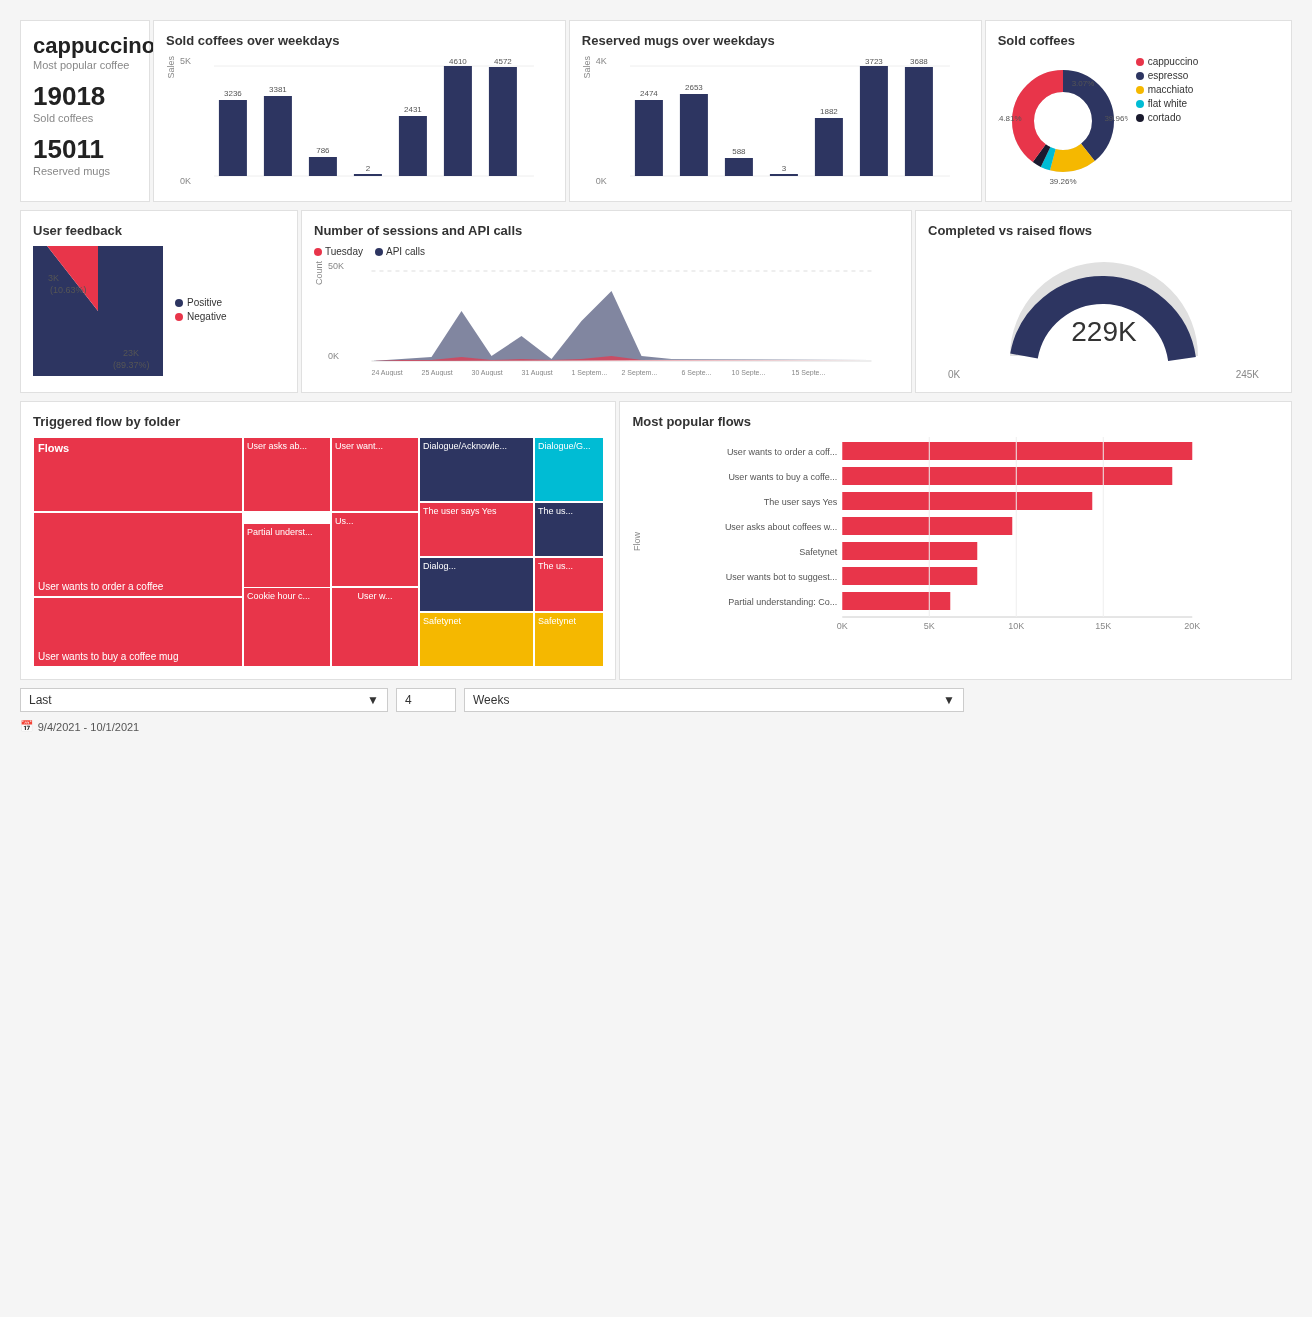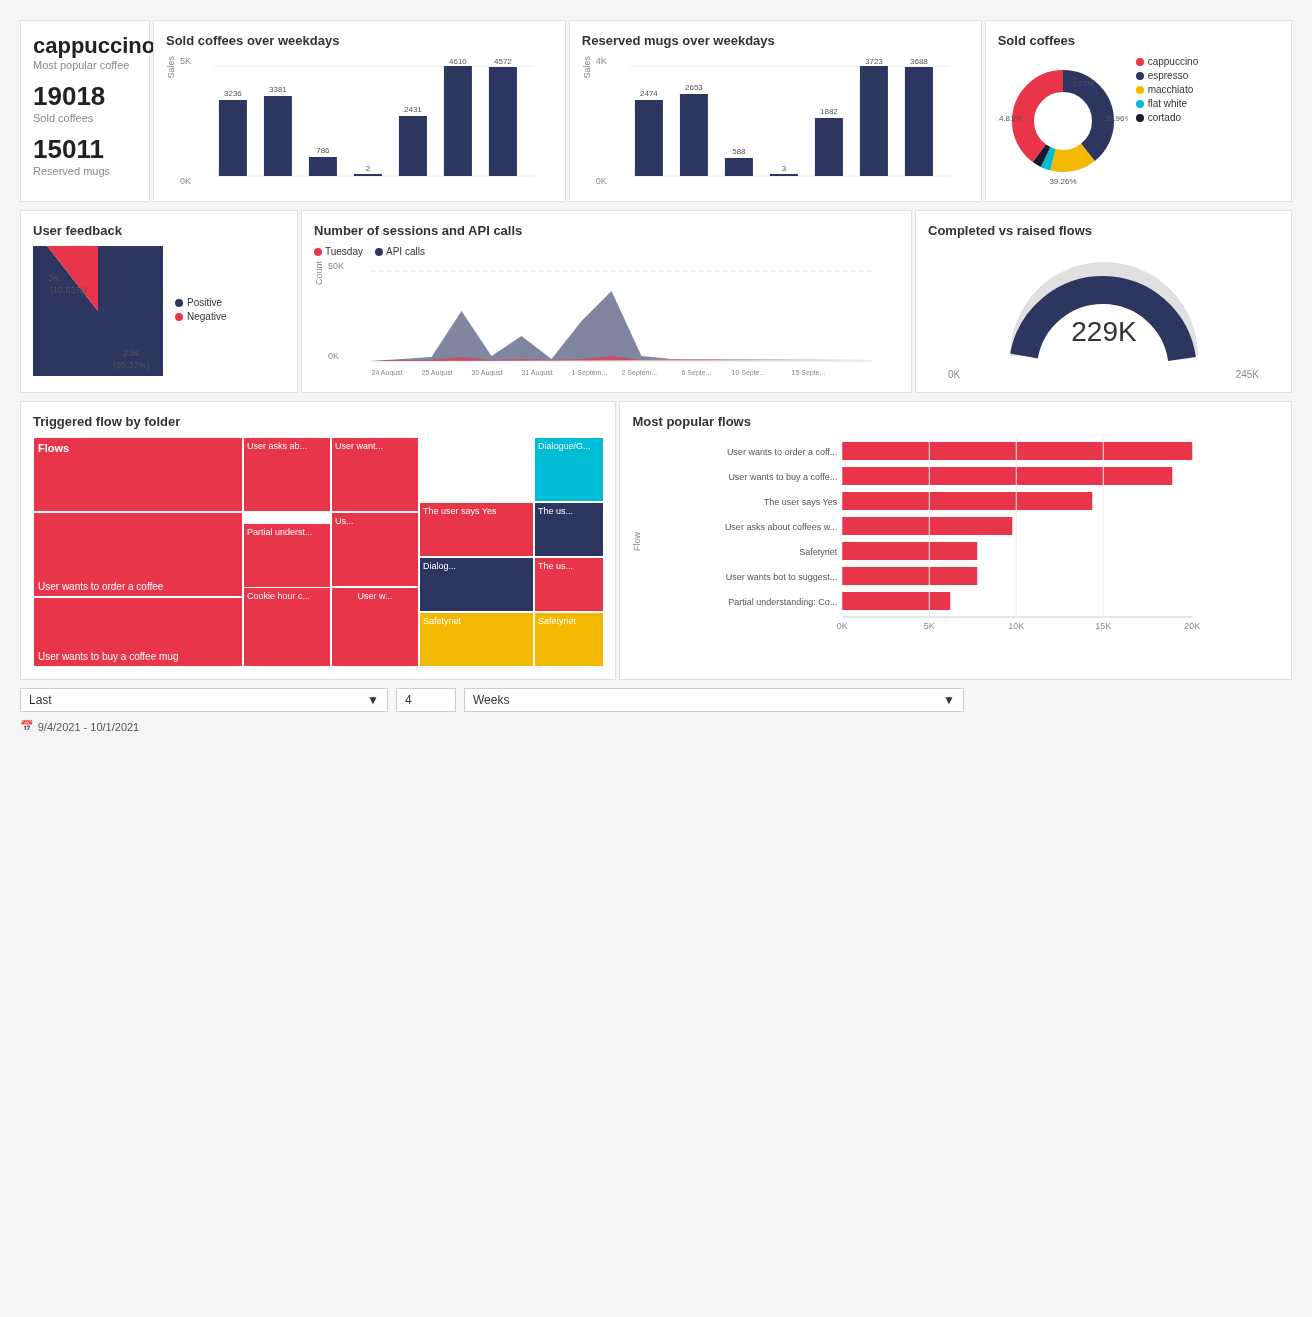--- a/index.html
+++ b/index.html
@@ -277,20 +277,21 @@
         <div style="position:absolute; left:298px; top:0; width:88px; height:75px; background:#e8354a; border:1px solid #fff; color:#fff; font-size:9px; padding:3px;">User want...</div>
 
         <div style="position:absolute; left:210px; top:86px; width:88px; height:75px; background:#e8354a; border:1px solid #fff; color:#fff; font-size:9px; padding:3px;">Partial underst...</div>
 
         <div style="position:absolute; left:210px; top:150px; width:88px; height:80px; background:#e8354a; border:1px solid #fff; color:#fff; font-size:9px; padding:3px;">Cookie hour c...</div>
 
         <div style="position:absolute; left:298px; top:75px; width:88px; height:75px; background:#e8354a; border:1px solid #fff; color:#fff; font-size:9px; padding:3px;">Us...</div>
 
         <div style="position:absolute; left:298px; top:150px; width:88px; height:80px; background:#e8354a; border:1px solid #fff; color:#fff; font-size:9px; padding:3px;text-align:center;">User w...</div>
 
+        <div style="position:absolute; left:386px; top:0; width:115px; height:65px; background:#2d3561; border:1px solid #fff; color:#fff; font-size:9px; padding:3px;">Dialogue/Acknowle...</div>
 
         <div style="position:absolute; left:501px; top:0; width:85px; height:65px; background:#00bcd4; border:1px solid #fff; color:#fff; font-size:9px; padding:3px;">Dialogue/G...</div>
 
         <div style="position:absolute; left:386px; top:65px; width:115px; height:55px; background:#e8354a; border:1px solid #fff; color:#fff; font-size:9px; padding:3px;">The user says Yes</div>
 
         <div style="position:absolute; left:501px; top:65px; width:85px; height:55px; background:#2d3561; border:1px solid #fff; color:#fff; font-size:9px; padding:3px;">The us...</div>
 
         <div style="position:absolute; left:386px; top:120px; width:115px; height:55px; background:#2d3561; border:1px solid #fff; color:#fff; font-size:9px; padding:3px;">Dialog...</div>
 
         <div style="position:absolute; left:386px; top:175px; width:115px; height:55px; background:#f5b800; border:1px solid #fff; color:#fff; font-size:9px; padding:3px;">Safetynet</div>

